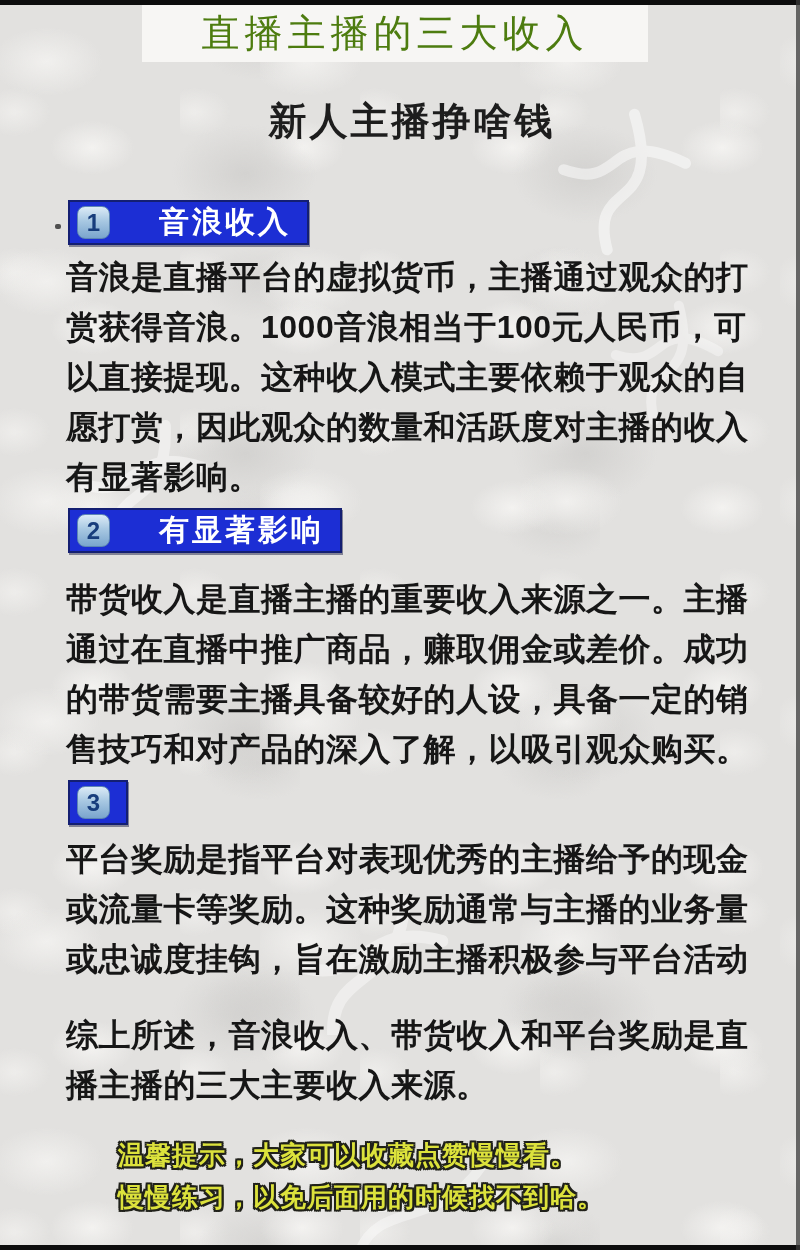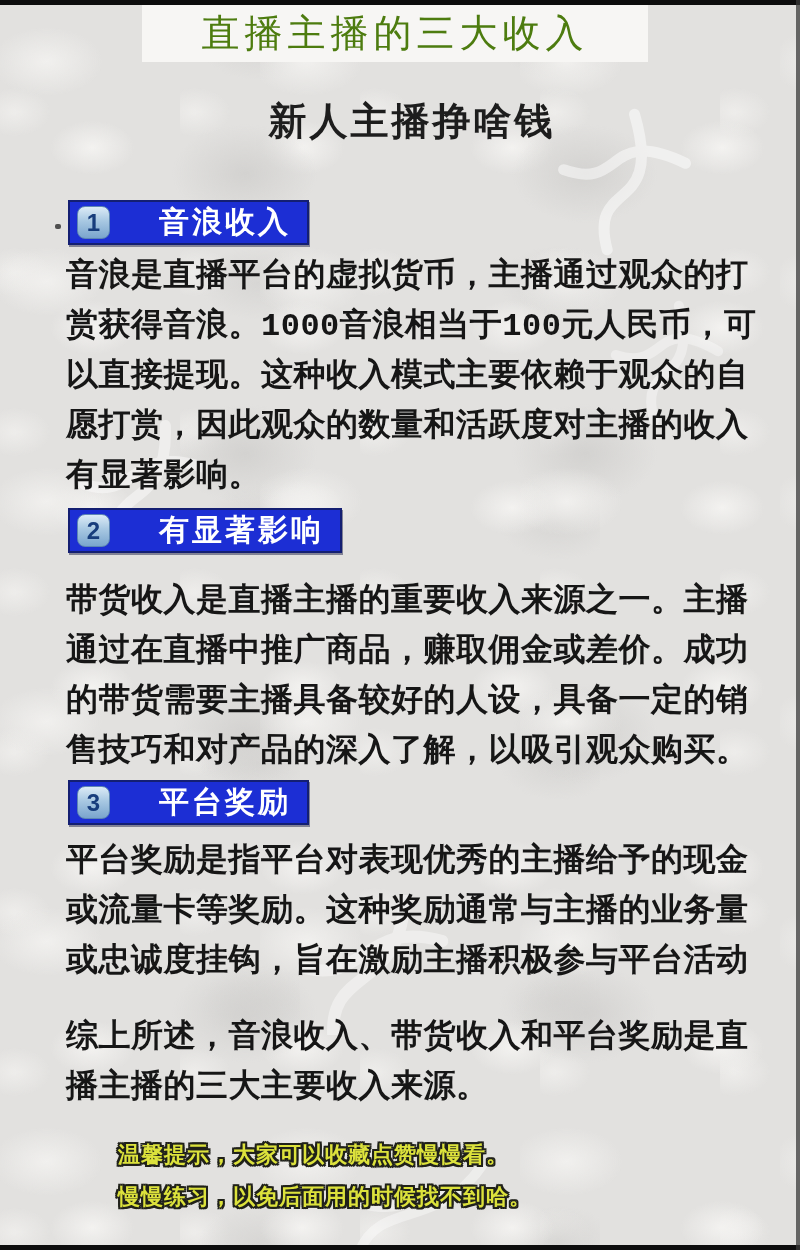--- a/index.html
+++ b/index.html
@@ -40,29 +40,29 @@
     display:flex;align-items:center;justify-content:center;
     font-size:24px;font-weight:800;color:#173d7c;
   }
   .badge-label{color:#ffffff;font-size:30px;font-weight:700;letter-spacing:3px;white-space:nowrap;margin-left:41px;}
   .para{
     position:absolute;left:66px;width:696px;
     font-size:32px;line-height:50px;font-weight:600;color:#161616;
     letter-spacing:.5px;white-space:pre-line;
   }
   .badge-1{left:68px;top:200px;}
-  .para-1{top:252px;font-family:Liberation Mono, monospace;}
+  .para-1{top:252px;}
   .badge-2{left:68px;top:508px;}
   .para-2{top:574px;}
   .badge-3{left:68px;top:780px;}
   .para-3{top:834px;}
   .summary{top:1010px;}
   .tip{
     position:absolute;left:118px;top:1134px;
-    font-size:22px;line-height:42px;font-weight:800;letter-spacing:1px;
+    font-size:26px;line-height:42px;font-weight:800;letter-spacing:1px;
     color:#dce23c;white-space:pre-line;
     text-shadow:-2px -2px 0 #20211a, 2px -2px 0 #20211a, -2px 2px 0 #20211a,
                  2px 2px 0 #20211a, -2px 0 0 #20211a, 2px 0 0 #20211a,
                  0 -2px 0 #20211a, 0 2px 0 #20211a;
   }
   .dot{position:absolute;left:55px;top:224px;width:6px;height:5px;background:#2a2a2a;border-radius:2px;opacity:.8;}
   .watermark{position:absolute;opacity:.5;pointer-events:none;}
   .watermark svg{display:block;}
 </style>
 </head>
@@ -135,21 +135,20 @@
     <span class="chip">2</span>
     <span class="badge-label">有显著影响</span>
   </div>
   <div class="para para-2">带货收入是直播主播的重要收入来源之一。主播
 通过在直播中推广商品，赚取佣金或差价。成功
 的带货需要主播具备较好的人设，具备一定的销
 售技巧和对产品的深入了解，以吸引观众购买。</div>
 
   <div class="badge badge-3">
     <span class="chip">3</span>
-    <span class="badge-label">平台奖励</span>
   </div>
   <div class="para para-3">平台奖励是指平台对表现优秀的主播给予的现金
 或流量卡等奖励。这种奖励通常与主播的业务量
 或忠诚度挂钩，旨在激励主播积极参与平台活动</div>
 
   <div class="para summary">综上所述，音浪收入、带货收入和平台奖励是直
 播主播的三大主要收入来源。</div>
 
   <div class="tip">温馨提示，大家可以收藏点赞慢慢看。
 慢慢练习，以免后面用的时候找不到哈。</div>

